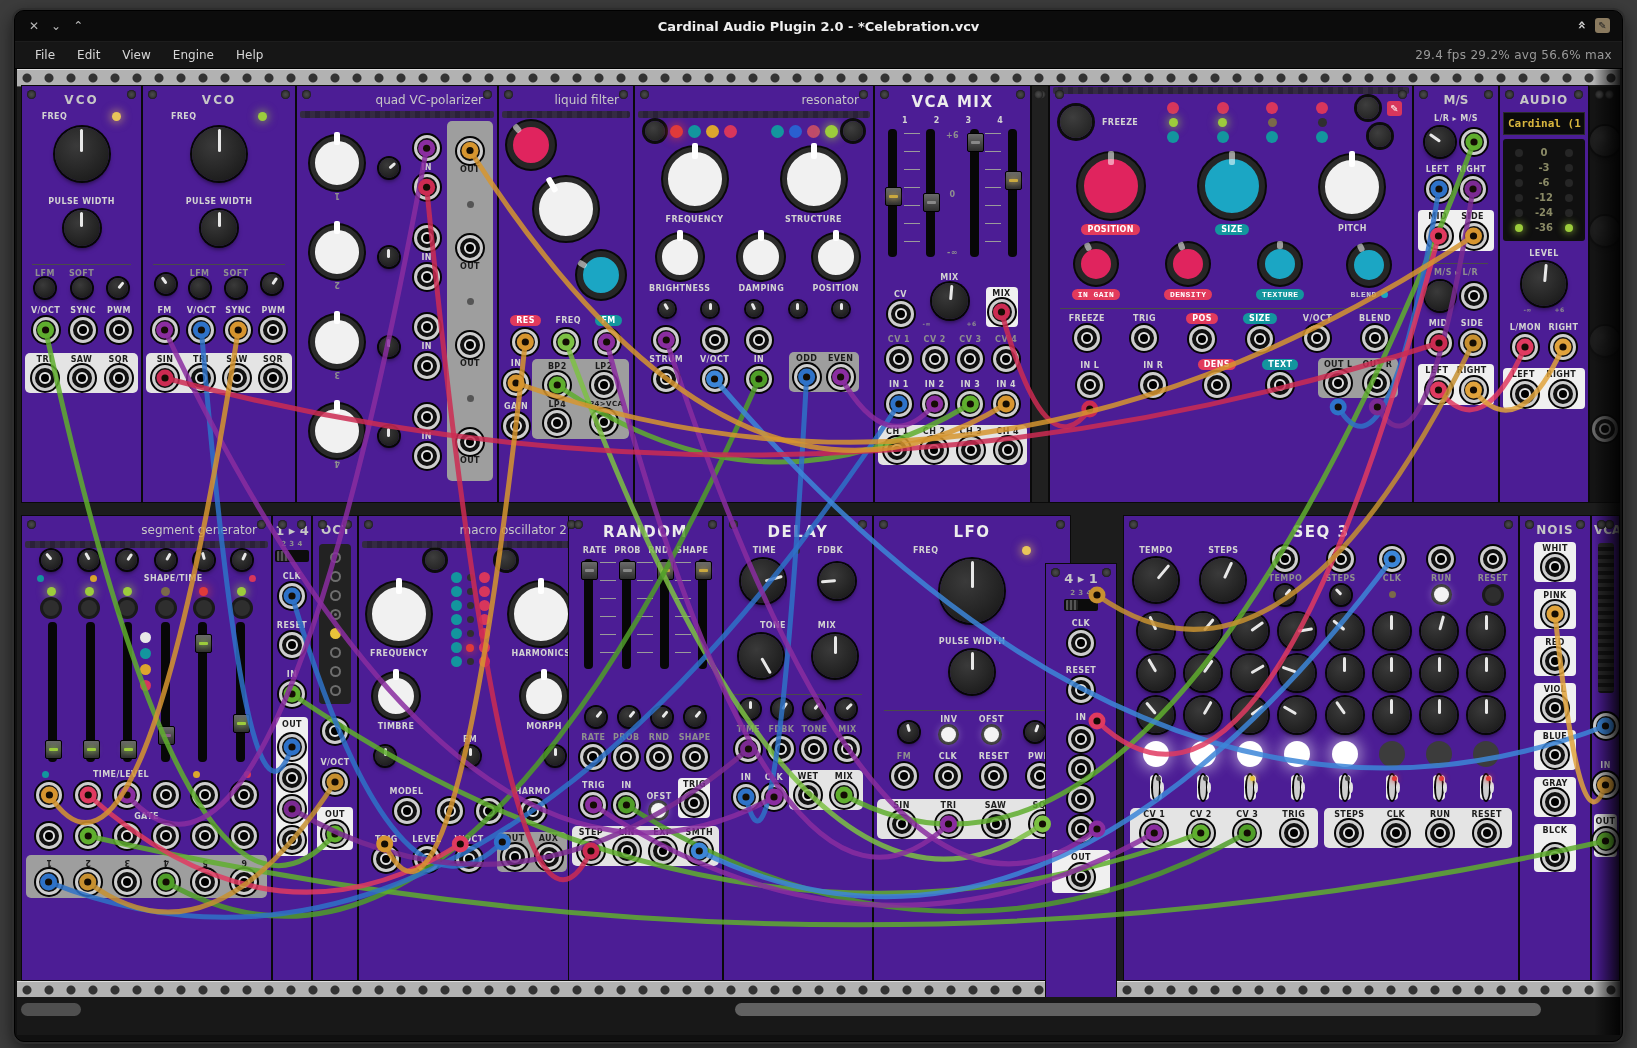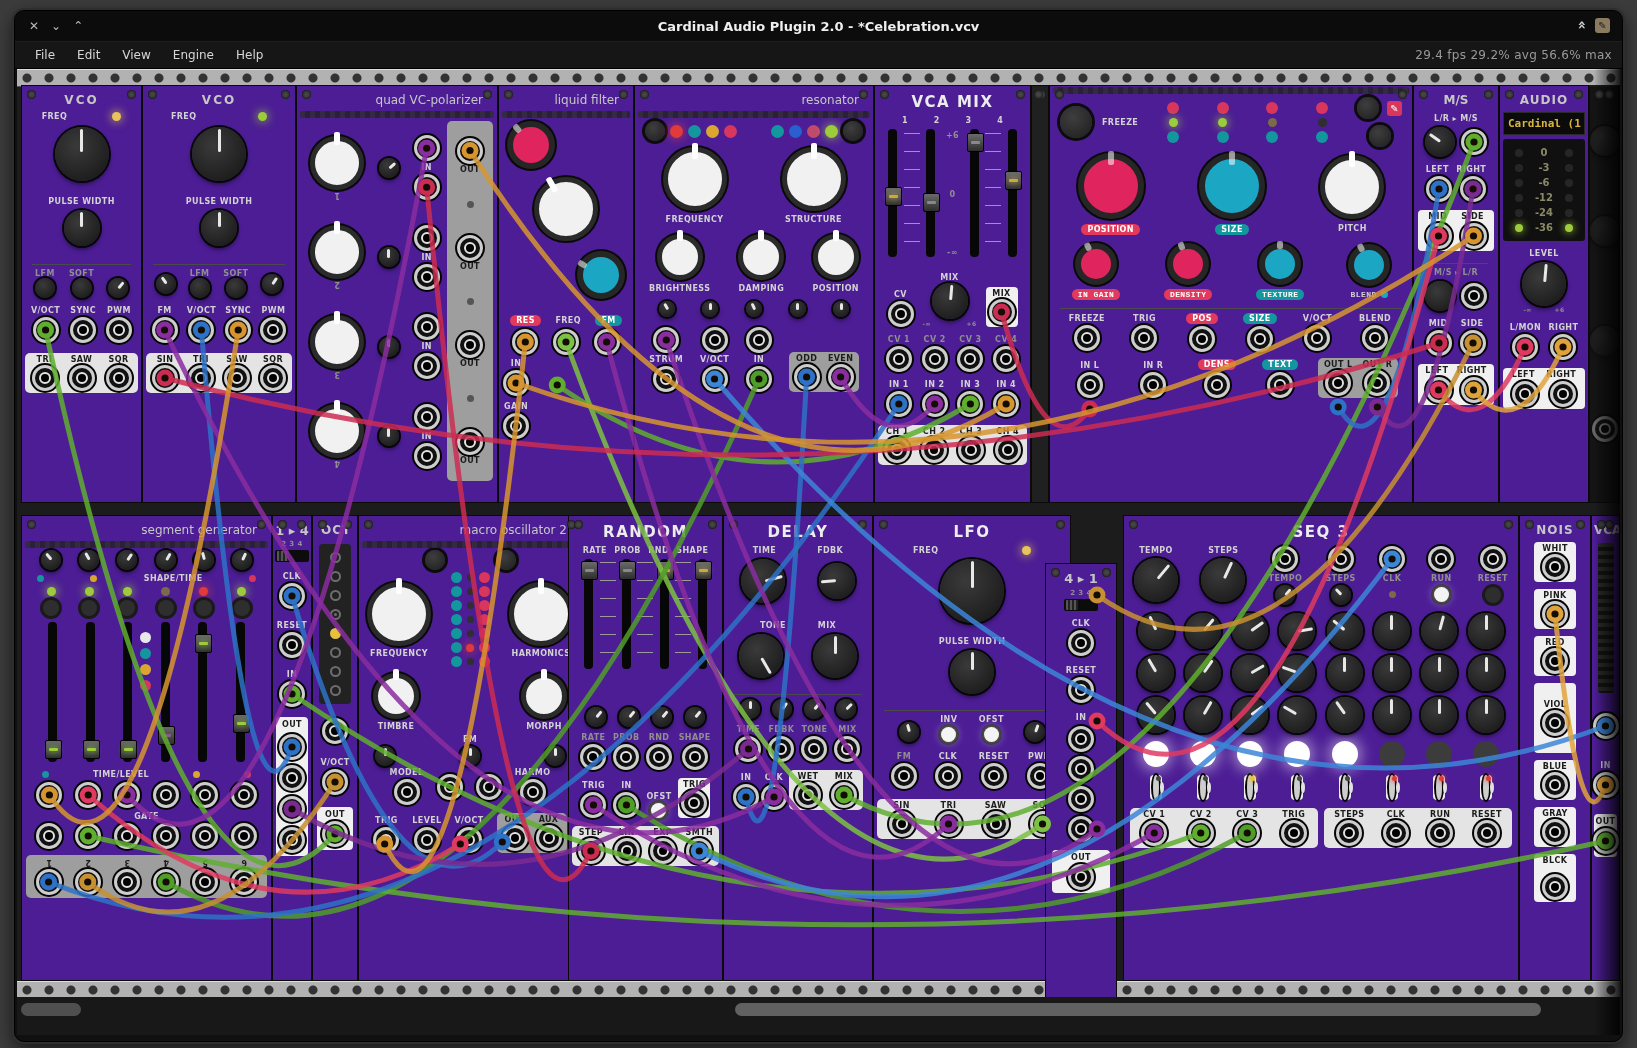--- a/index.html
+++ b/index.html
@@ -412,20 +412,38 @@
         <span class="port" id="p-liquid-freq"></span>
         <span class="port" id="p-liquid-fm"></span>
       </div>
       <div style="display:flex;padding:4px 4px 0;gap:3px;">
         <div class="col" style="gap:2px;flex:none;">
           <span class="lbl">IN</span>
           <span class="port" id="p-liquid-in"></span>
           <span class="lbl" style="margin-top:4px;">GAIN</span>
           <span class="port"></span>
         </div>
+        <div class="gr" style="flex:1;display:grid;grid-template-columns:1fr 1fr;gap:2px;padding:3px;">
+          <span class="col" style="gap:1px;">
+              <span class="lbl dk">BP2</span>
+              <span class="port" id="p-liquid-bp2"></span>
+            </span>
+          <span class="col" style="gap:1px;">
+              <span class="lbl dk">LP2</span>
+              <span class="port"></span>
+            </span>
+          <span class="col" style="gap:1px;">
+              <span class="lbl dk">LP4</span>
+              <span class="port"></span>
+            </span>
+          <span class="col" style="gap:1px;">
+              <span class="lbl dk" style="font-size:7px;">LP4&gt;VCA</span>
+              <span class="port"></span>
+            </span>
+        </div>
       </div>
     </div>
 
     <div class="mod r1" style="left:617px;width:240px;">
       <div class="mt tr">resonator</div>
       <div class="orn"></div>
       <div class="row" style="padding:2px 10px;justify-content:space-between;">
         <span class="row" style="gap:5px;">
           <span class="btnbig" style="width:20px;height:20px;"></span>
           <span class="dot lr" style="width:13px;height:13px;"></span>
@@ -1191,21 +1209,21 @@
                 <i></i>
               </span>
             </span>
           </span>
         <span class="knob k20">
             <span class="pt" style="--r:0deg">
               <i></i>
             </span>
           </span>
       </div>
-      <div class="row" style="margin-top:2px;padding:0 24px;">
+      <div class="row" style="margin-top:21px;padding:0 24px;align-items:flex-end;">
         <span class="col" style="gap:2px;">
             <span class="lbl">MODEL</span>
             <span class="port"></span>
           </span>
         <span class="port"></span>
         <span class="port"></span>
         <span class="col" style="gap:2px;">
             <span class="lbl">HARMO</span>
             <span class="port"></span>
           </span>
@@ -1791,21 +1809,21 @@
             <span class="port"></span>
           </span>
         <span class="chip col" style="gap:1px;padding:2px 8px;">
             <span class="lbl dk">PINK</span>
             <span class="port" id="p-nois-pink"></span>
           </span>
         <span class="chip col" style="gap:1px;padding:2px 8px;">
             <span class="lbl dk">RED</span>
             <span class="port"></span>
           </span>
-        <span class="chip col" style="gap:1px;padding:17px 8px;">
+        <span class="chip col" style="gap:1px;padding:2px 8px;">
             <span class="lbl dk">VIOL</span>
             <span class="port"></span>
           </span>
         <span class="chip col" style="gap:1px;padding:2px 8px;">
             <span class="lbl dk">BLUE</span>
             <span class="port"></span>
           </span>
         <span class="chip col" style="gap:1px;padding:2px 8px;">
             <span class="lbl dk">GRAY</span>
             <span class="port"></span>

